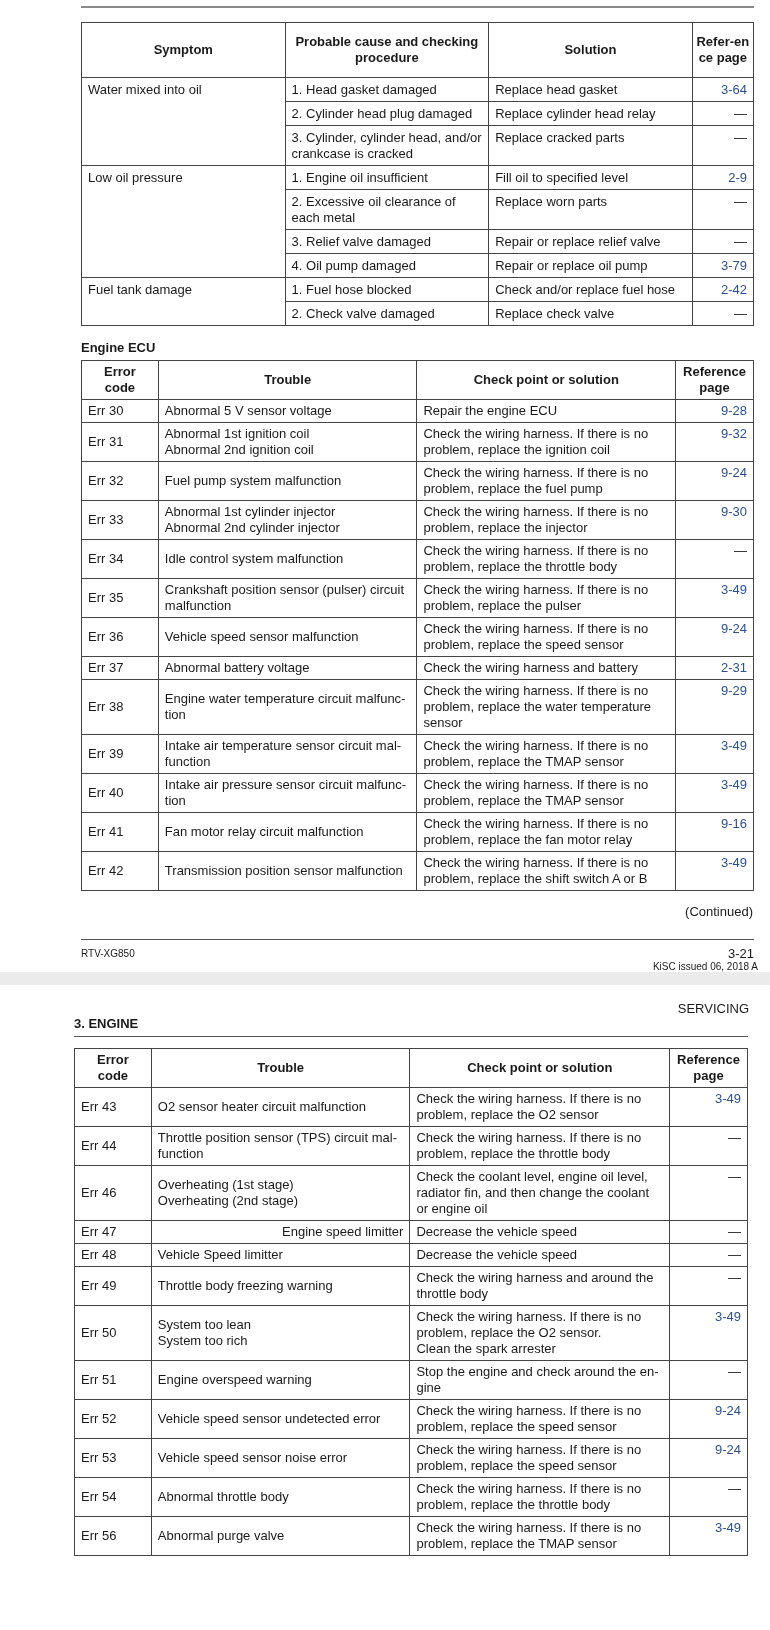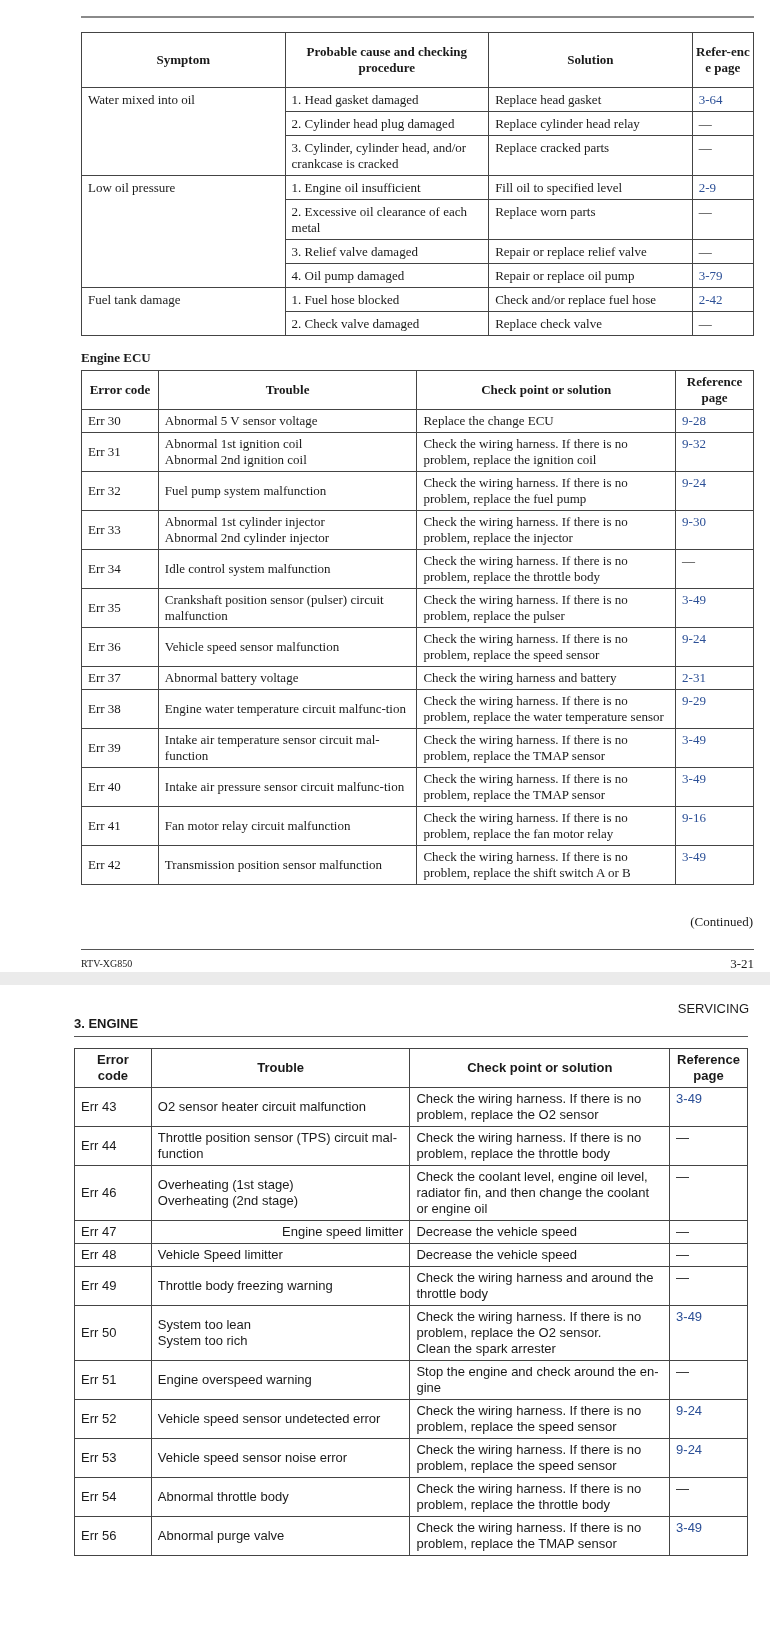--- a/index.html
+++ b/index.html
@@ -6,21 +6,21 @@
     body {
       width: 770px;
       height: 1630px;
       background: #ffffff;
       font-family: "Liberation Sans", sans-serif;
       color: #1a1a1a;
       position: relative;
       overflow: hidden;
     }
     .page { position: absolute; left: 0; width: 770px; background: #fff; }
-    #page1 { top: 16px; height: 817px; font-family: Liberation Serif, serif; }
+    #page1 { top: 6px; height: 817px; }
     #page-gap { position: absolute; left: 0; top: 972px; width: 770px; height: 13px; background: #ebebeb; }
     #page2 { top: 985px; height: 699px; margin-left: 44px; }
 
     .top-rule { position: absolute; left: 81px; top: 0; width: 673px; height: 2px; background: #8a8a8a; }
 
     table.doc {
       position: absolute;
       border-collapse: collapse;
       font-size: 13px;
       line-height: 16px;
@@ -32,21 +32,21 @@
       vertical-align: top;
       text-align: left;
     }
     table.doc th {
       font-weight: bold;
       text-align: center;
       vertical-align: middle;
       line-height: 16px;
     }
     table.doc td.ref {
-      text-align: left;
+      text-align: right;
       color: #2b4f96;
     }
     table.doc td.ref.dash { color: #1a1a1a; }
     table.doc td.code, table.doc td.vmid { vertical-align: middle; }
 
     
     #symptom-table { left: 81px; top: 16px; width: 673px; }
     #symptom-table th { height: 54px; }
     #symptom-table td { padding-top: 4px; padding-bottom: 3px; }
 
@@ -160,21 +160,21 @@
         <th>Error code</th>
         <th>Trouble</th>
         <th>Check point or solution</th>
         <th>Reference page</th>
       </tr>
     </thead>
     <tbody id="ecu-body-1">
         <tr>
           <td class="code">Err 30</td>
           <td class="vmid" style="white-space: pre-line;">Abnormal 5 V sensor voltage</td>
-          <td style="white-space: pre-line;">Replace the change ECU</td>
+          <td style="white-space: pre-line;">Repair the engine ECU</td>
           <td class="ref">9-28</td>
         </tr>
         <tr>
           <td class="code">Err 31</td>
           <td class="vmid" style="white-space: pre-line;">Abnormal 1st ignition coil
 Abnormal 2nd ignition coil</td>
           <td style="white-space: pre-line;">Check the wiring harness. If there is no problem, replace the ignition coil</td>
           <td class="ref">9-32</td>
         </tr>
         <tr>

